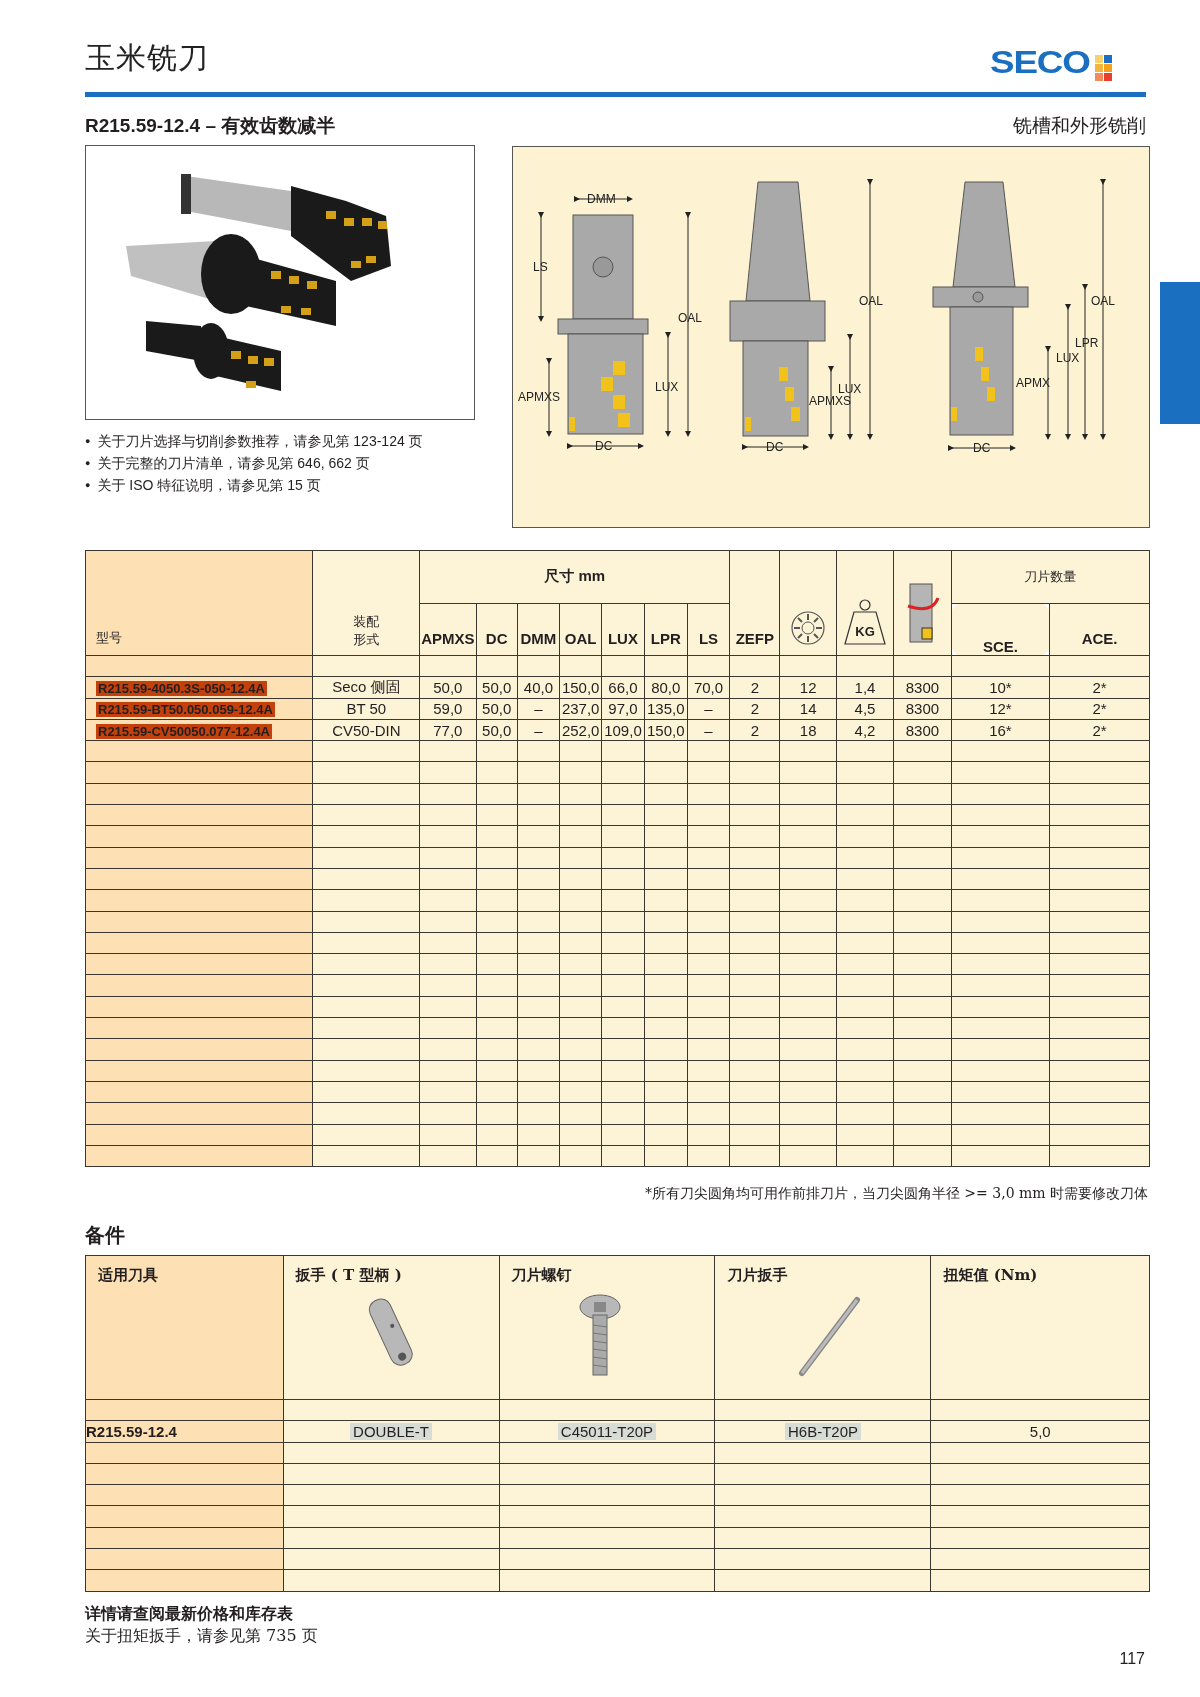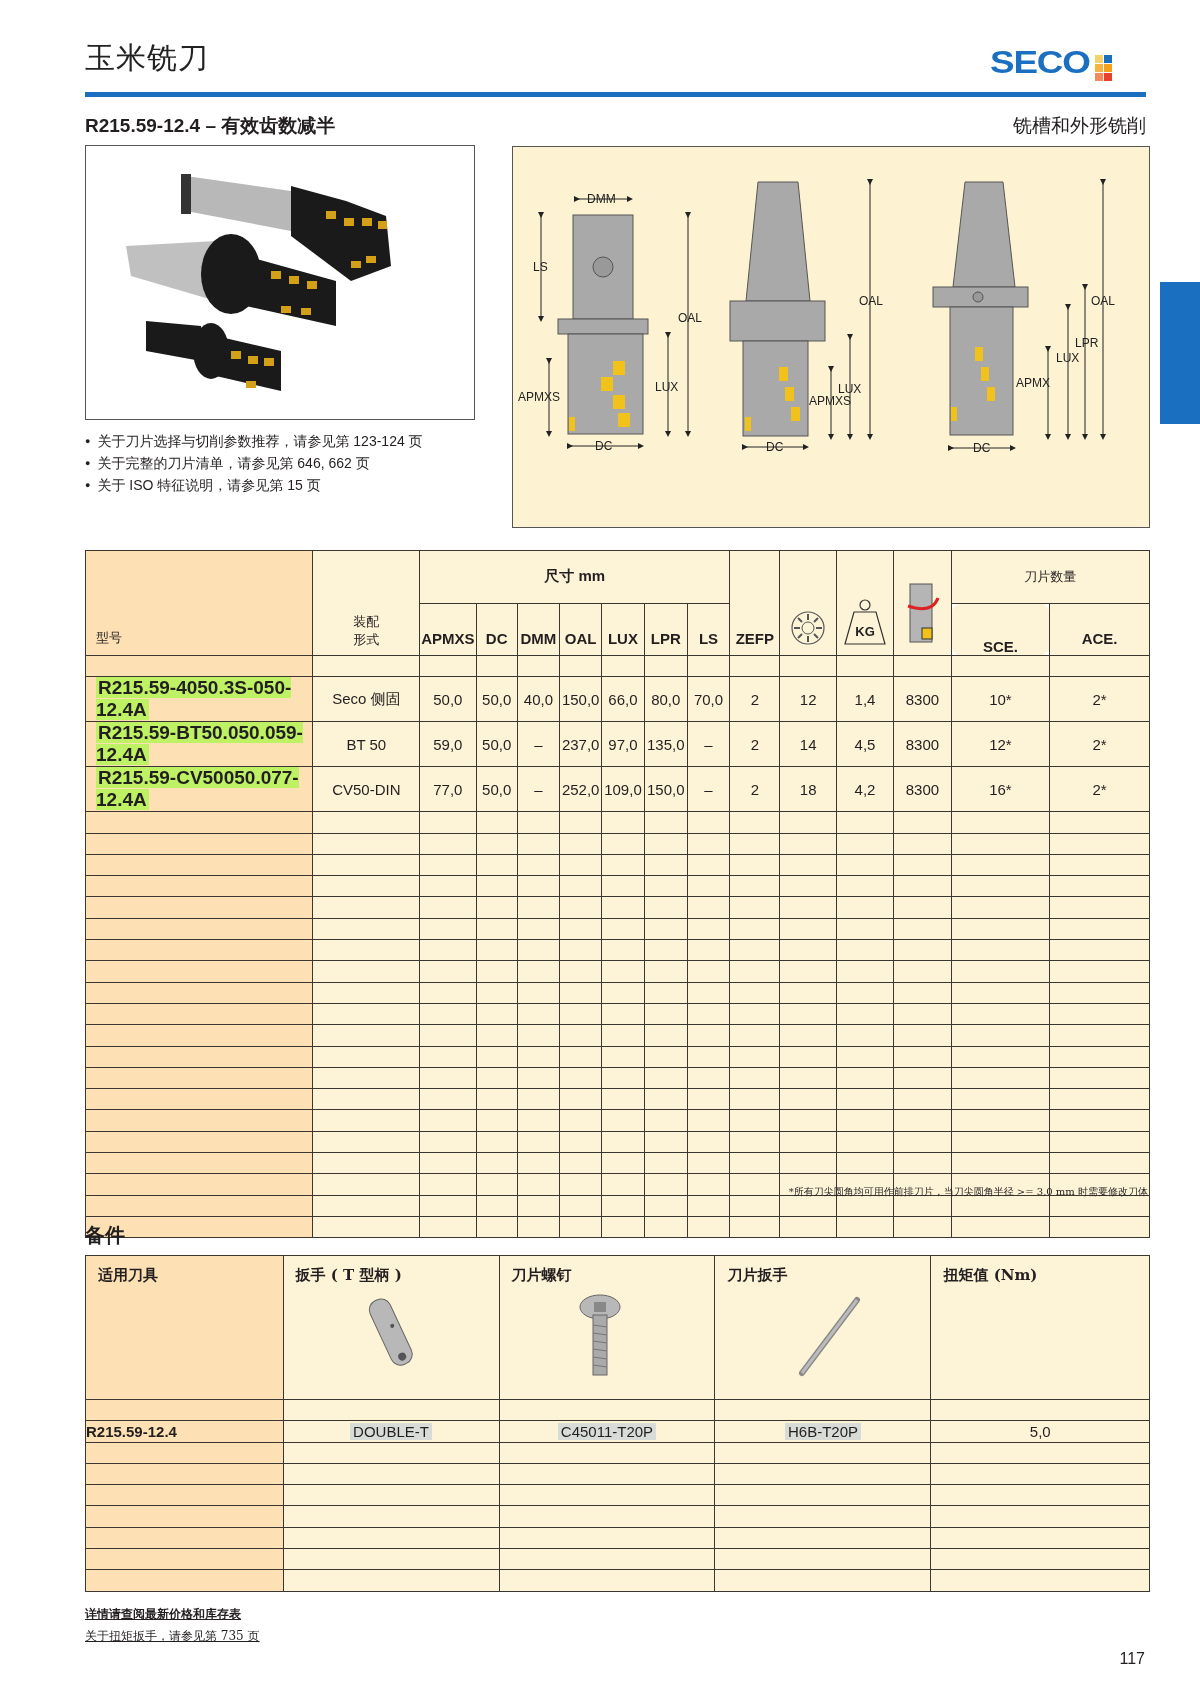--- a/index.html
+++ b/index.html
@@ -20,29 +20,29 @@
   .side-tab { left: 1160px; top: 282px; width: 40px; height: 142px; background: #1b6fc0; }
   table { border-collapse: collapse; position: absolute; }
   td, th { border: 1.5px solid #3c3630; font-weight: normal; }
   .main-table { left: 85px; top: 550px; width: 1065px; }
   .main-table td { height: 21.3px; font-size: 15px; text-align: center; padding: 0; background: #fdf3d6; }
   .main-table td.c0 { background: #fde1b4; text-align: left; padding-left: 10px; }
   .hdr { background: #fdf3d6; font-size: 15px; }
   .hdr.c0 { background: #fde1b4; }
   .cn { font-family: "DejaVu Serif", serif; font-size: 13px; }
   .bold { font-weight: bold; }
-  .model { font-weight: bold; font-size: 19px; background: #bef264; padding: 0 2px; }
+  .model { font-weight: bold; font-size: 13px; background: #c2410c; padding: 0 2px; }
   .footnote { right: 52px; top: 1185px; font-size: 14px; }
   .spares-title { left: 85px; top: 1222px; font-family: "DejaVu Serif", serif; font-size: 20px; font-weight: bold; }
   .spares-table { left: 85px; top: 1255px; width: 1065px; }
   .spares-table td { height: 21.3px; font-size: 15px; text-align: center; background: #fdf3d6; }
   .spares-table td.c0 { background: #fde1b4; text-align: left; padding-left: 0; }
   .spares-table .head td { height: 143px; vertical-align: top; text-align: left; padding: 10px 12px; font-weight: bold; }
   .hi { background: #d7dcd6; padding: 0 3px; }
-  .footer { left: 85px; top: 1603px; font-size: 12px; line-height: 22px; font-family: "DejaVu Serif", serif; text-decoration: underline; }
+  .footer { left: 85px; top: 1603px; font-size: 16px; line-height: 22px; font-family: "DejaVu Serif", serif; }
   .pagenum { right: 55px; top: 1650px; font-size: 16px; }
   .dim { font-size: 12px; fill: #222; font-family: "Liberation Sans", sans-serif; }
 </style>
 </head>
 <body>
 
 <div class="abs title">玉米铣刀</div>
 <div class="abs logo">
   <span class="logo-text">SECO</span>
   <span class="logo-squares">
@@ -650,21 +650,21 @@
         <td></td>
         <td></td>
         <td></td>
         <td></td>
         <td></td>
         <td></td>
       </tr>
     </tbody>
 </table>
 
-<div class="abs footnote cn" style="font-size:10px;margin-left:44px;">*所有刀尖圆角均可用作前排刀片，当刀尖圆角半径 &gt;= 3,0 mm 时需要修改刀体</div>
+<div class="abs footnote cn" style="font-size:14px;margin-left:44px;">*所有刀尖圆角均可用作前排刀片，当刀尖圆角半径 &gt;= 3,0 mm 时需要修改刀体</div>
 
 <div class="abs spares-title">备件</div>
 
 <table class="spares-table">
   <colgroup>
       <col style="width:198px">
       <col style="width:216px">
       <col style="width:216px">
       <col style="width:216px">
       <col style="width:219px">

